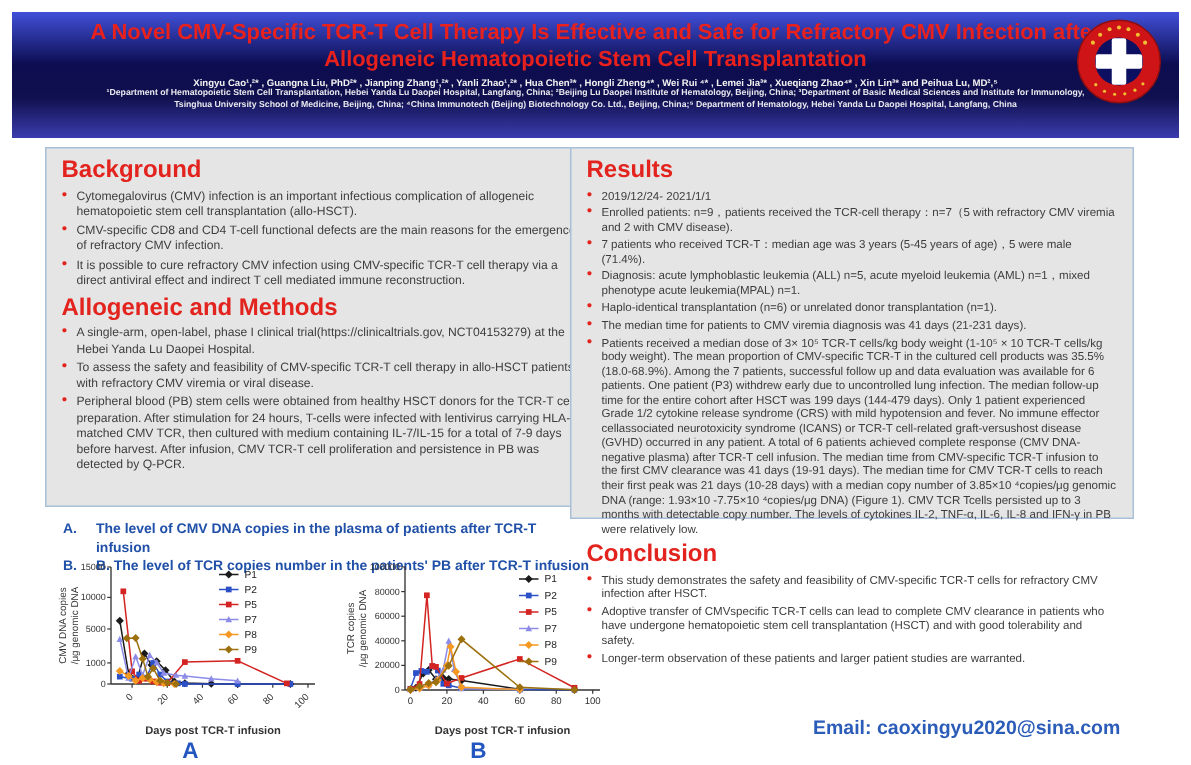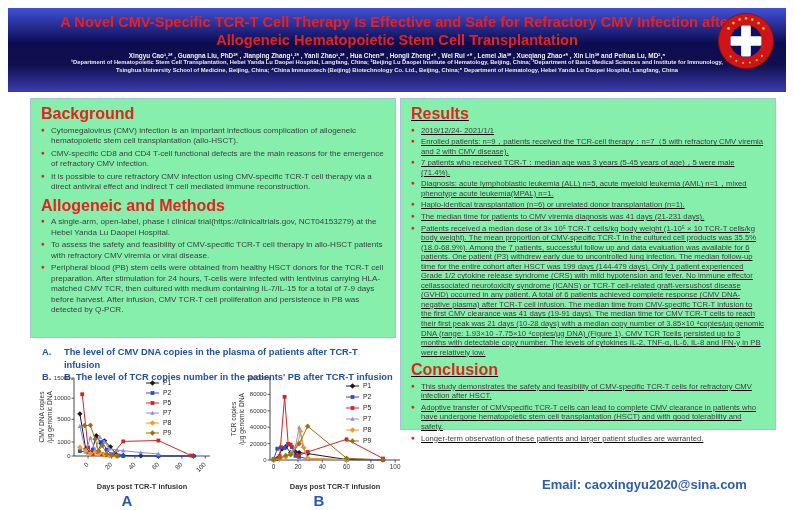--- a/index.html
+++ b/index.html
@@ -7,23 +7,23 @@
           font-family:"Liberation Sans",sans-serif;}
   
   .header{position:absolute;left:8px;top:8px;width:778px;height:84px;
           background:linear-gradient(180deg,#4150d8 0%,#0c0c50 42%,#10104f 68%,#3c3cae 100%);
           text-align:center;color:#fff;}
   .title{margin-top:6px;font-size:14.6px;font-weight:bold;color:#e8211d;line-height:1.2;}
   .authors{margin-top:3px;font-size:6.4px;font-weight:bold;color:#f2f2f2;}
   .affil{font-size:5.8px;font-weight:bold;color:#e8e8ee;line-height:1.35;padding:0 34px;}
   .logo{position:absolute;right:11px;top:4px;width:58px;height:58px;}
   
-  .panel{position:absolute;border:1px solid #a9c0da;background:#86efac;padding:5px 10px 16px 10px;box-sizing:border-box;}
+  .panel{position:absolute;border:1px solid #a9c0da;background:#e5e5e5;padding:5px 10px 16px 10px;box-sizing:border-box;}
   .left-panel{left:30px;top:98px;width:366px;height:240px;}
-  .right-panel{left:400px;top:98px;width:376px;height:332px;text-decoration:underline;}
+  .right-panel{left:380px;top:98px;width:376px;height:248px;}
   h2{color:#e3231e;font-size:16px;margin:1px 0 3px 0;line-height:1.1;}
   ul.blist{list-style:none;margin:0 0 4px 0;padding:0;}
   ul.blist li{position:relative;padding-left:10px;color:#3d3d3d;margin-bottom:2px;}
   .left-panel ul.blist li{font-size:8.1px;line-height:1.3;}
   .right-panel ul.blist li{font-size:7.7px;line-height:1.24;margin-bottom:2px;}
   ul.blist li::before{content:"\25CF";position:absolute;left:0;top:0;color:#e3231e;font-size:6.5px;}
   
   .captions{position:absolute;left:42px;top:346px;width:354px;color:#2050a8;font-weight:bold;font-size:9.3px;line-height:1.35;}
   .cap-row{display:flex;}
   .cap-marker{width:22px;flex:none;}

